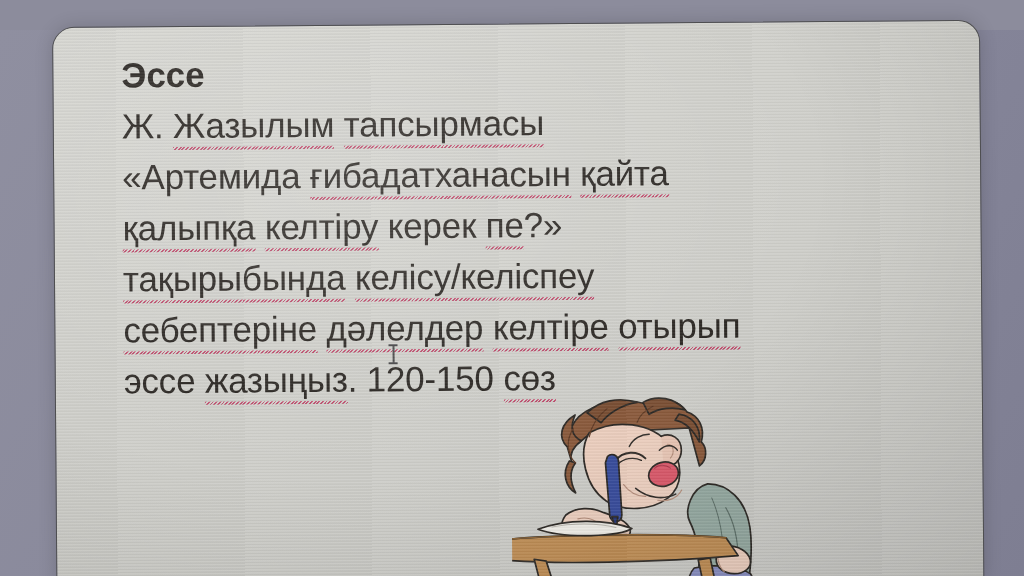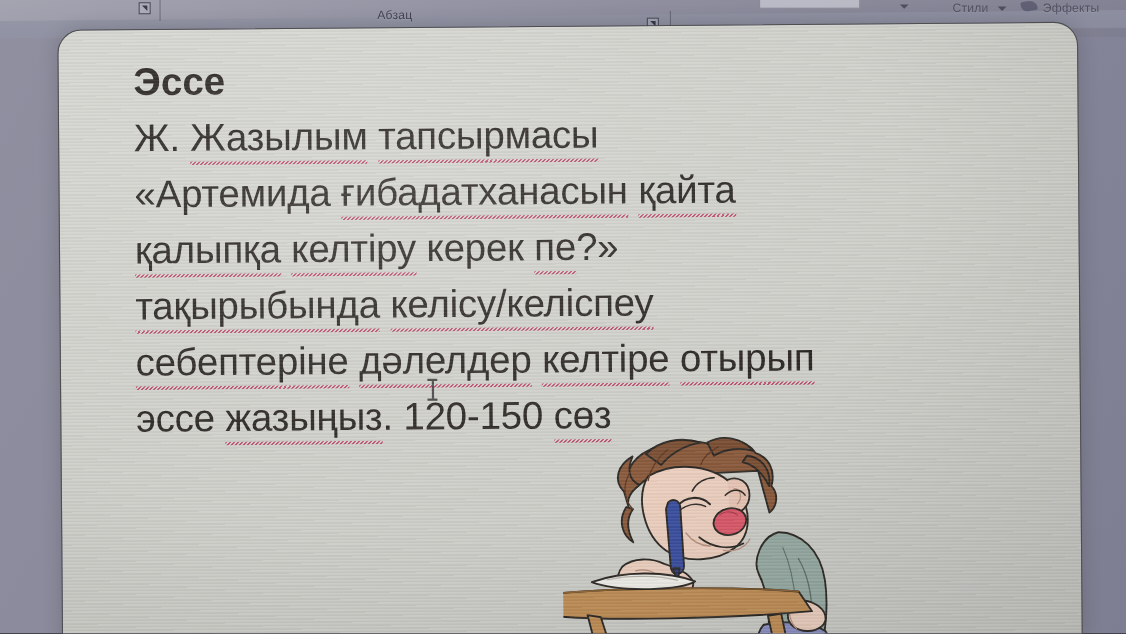--- a/index.html
+++ b/index.html
@@ -206,43 +206,20 @@
   }
   .cartoon svg { display: block; }
 </style>
 </head>
 <body>
 
 <div id="screen">
 
   <div class="app-bg"></div>
 
-  <div class="ribbon">
-    <div class="ribbon-sheen"></div>
-    <div class="ribbon-lowerband"></div>
-
-    <div class="dlg-launcher" style="left:126px; top:2px;"></div>
-    <div class="grp-divider" style="left:145px; top:0px; height:19px;"></div>
-
-    <div class="rib-label" style="left:343px; top:8px;">Абзац</div>
-
-    <div class="dlg-launcher" style="left:588px; top:16px;"></div>
-    <div class="grp-divider" style="left:609px; top:10px; height:22px;"></div>
-
-    <div class="rib-gallery-item" style="left:690px; top:-8px; width:92px; height:16px;"></div>
-    <div class="chev" style="left:818px; top:4px;"></div>
-
-    <div class="rib-label faded" style="left:866px; top:2px;">Стили</div>
-    <div class="chev" style="left:907px; top:6px;"></div>
-
-    <div class="eff-icon" style="left:928px; top:1px;"></div>
-    <div class="rib-label faded" style="left:948px; top:2px;">Эффекты</div>
-
-    <div class="rib-label" style="left:810px; top:24px;">Рисование</div>
-  </div>
 
   <div class="slide-wrap">
     <div class="slide">
 
       <div class="text-body">
 
         <span class="line heading">Эссе</span>
 
         <span class="line"><span>Ж. </span><span class="sq">Жазылым</span><span> </span><span class="sq">тапсырмасы</span></span>
 

